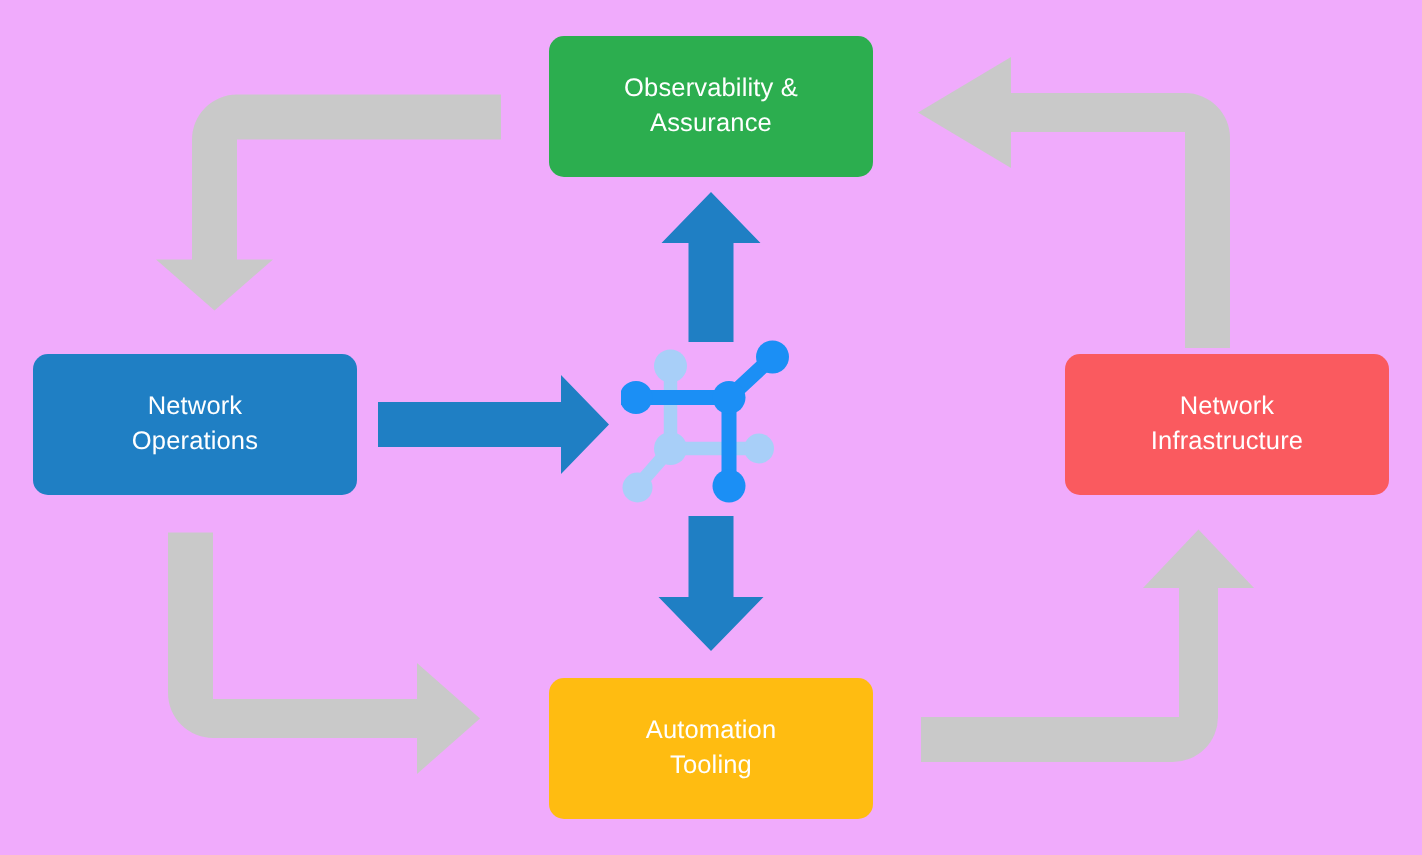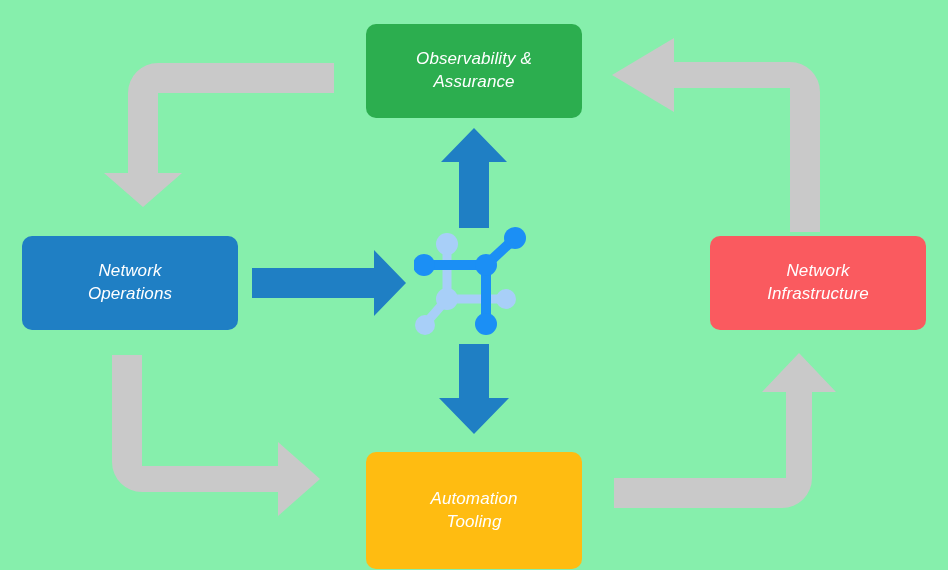--- a/index.html
+++ b/index.html
@@ -43,34 +43,34 @@
   #box-observability {
     left: 366px; top: 24px; width: 216px; height: 94px;
   }
   #box-network-operations {
     left: 22px; top: 236px; width: 216px; height: 94px;
   }
   #box-network-infrastructure {
     left: 710px; top: 236px; width: 216px; height: 94px;
   }
   #box-automation-tooling {
-    left: 366px; top: 452px; width: 216px; height: 117px;
+    left: 366px; top: 452px; width: 216px; height: 94px;
   }
   .center-icon {
     position: absolute;
     left: 414px;
     top: 219px;
     width: 122px;
     height: 122px;
   }
 </style>
 </head>
 <body>
 
-<div id="canvas" style="background-color: #86efac; font-style: italic;">
+<div id="canvas" style="background-color: #f0abfc;">
 
   <svg class="diagram-svg" viewBox="0 0 948 570">
 
     <path d="M 334 63
              L 158 63
              A 30 30 0 0 0 128 93
              L 128 173
              L 104 173
              L 143 207
              L 182 173

